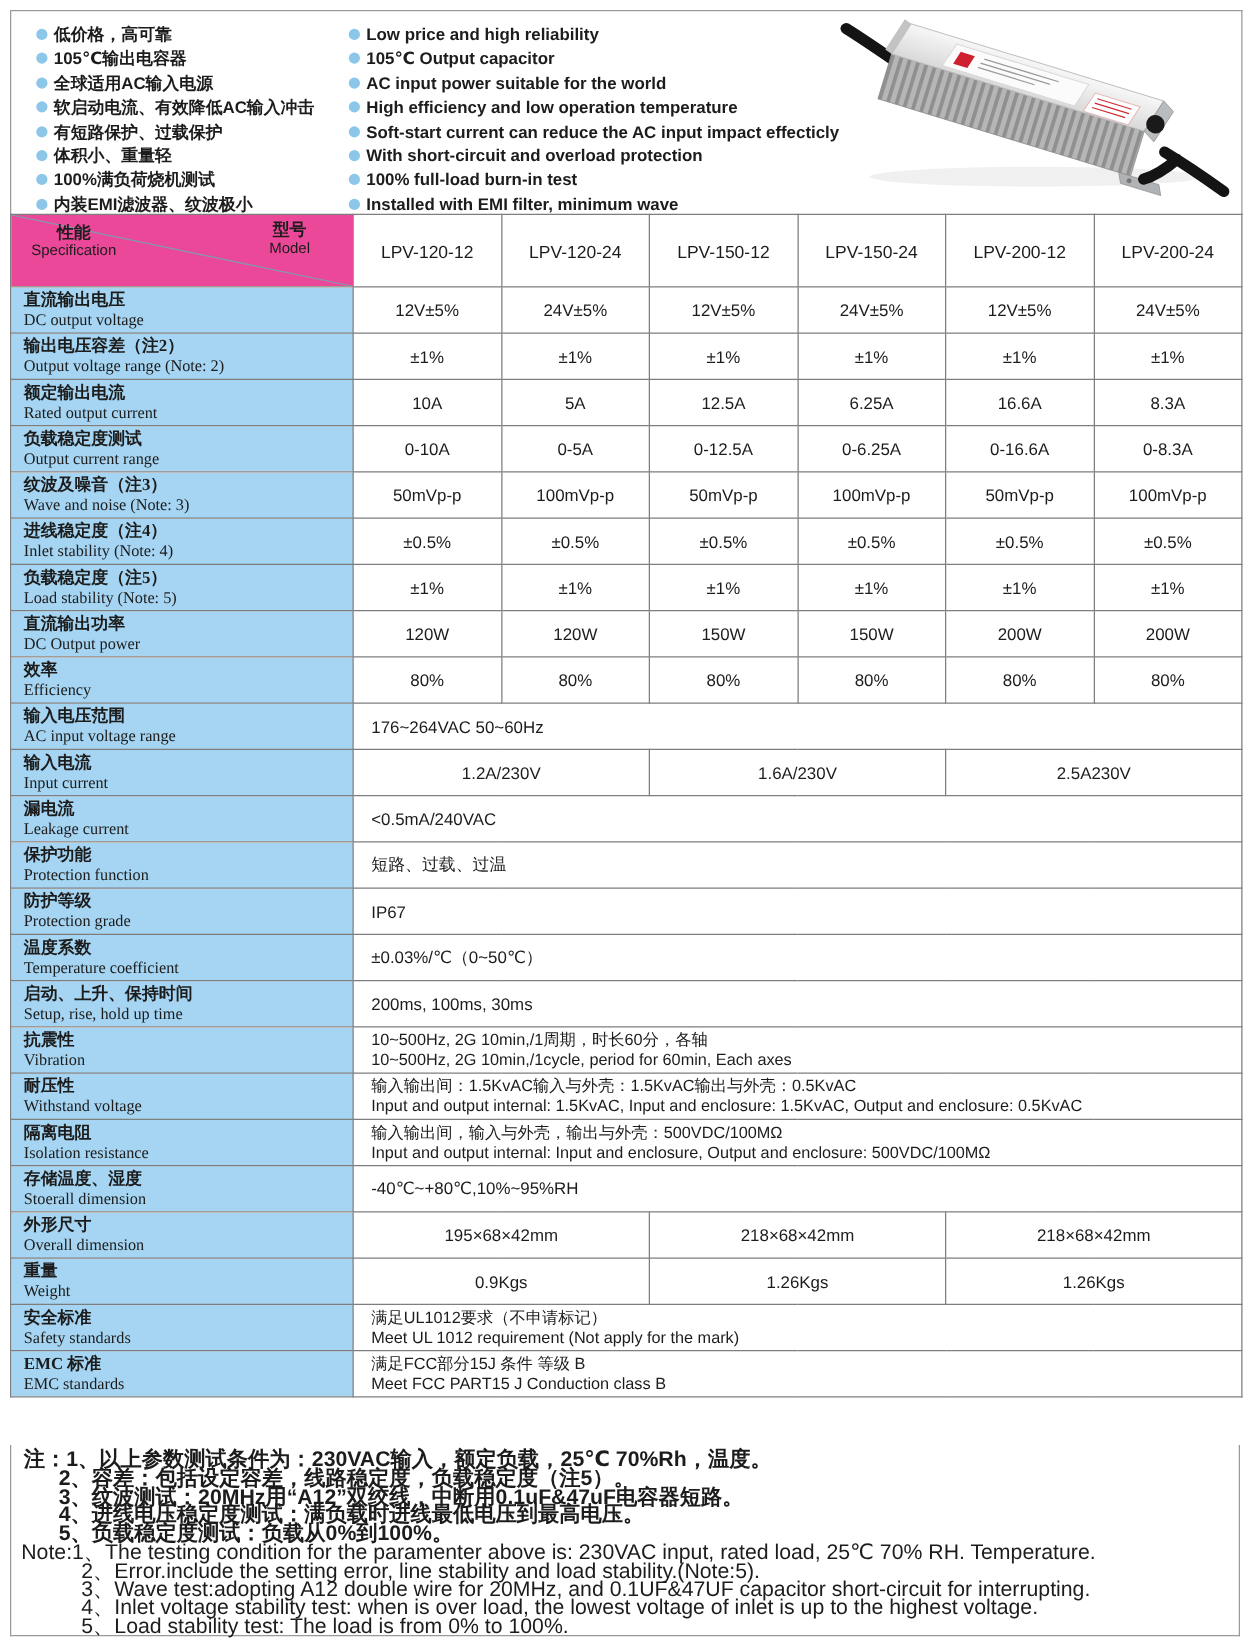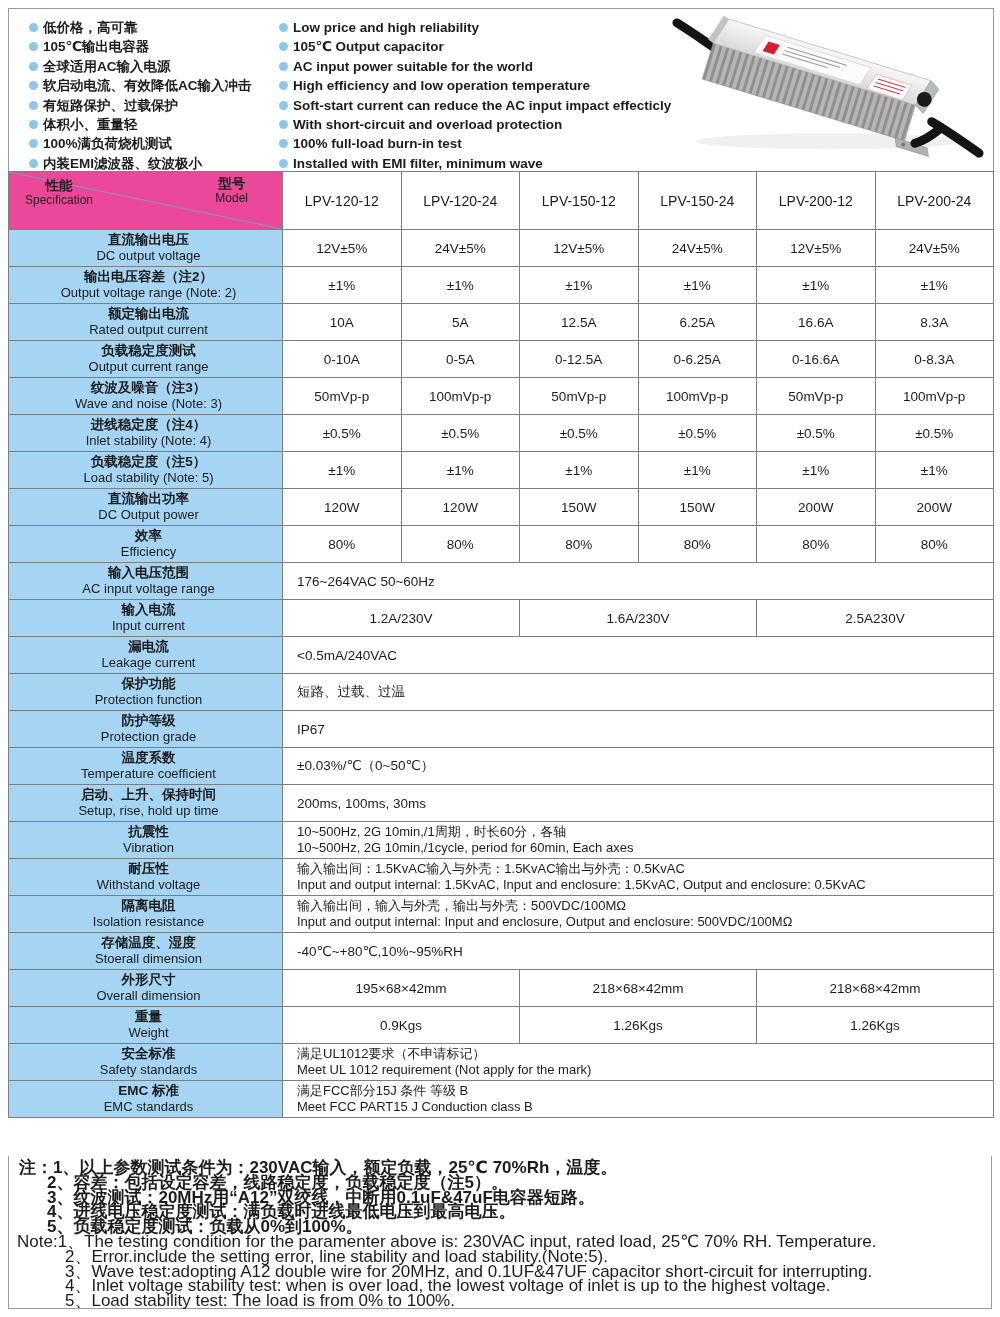--- a/index.html
+++ b/index.html
@@ -24,21 +24,21 @@
   .spec th,.spec td{border:1px solid #7e7e7e;overflow:hidden;}
   .spec thead tr{height:58px;}
   .spec tbody tr{height:37px;}
   .modelth{background:#fff;font-weight:400;font-size:14px;text-align:center;}
   .corner{background:#ec4899;position:relative;padding:0;}
   .corner svg{position:absolute;left:0;top:0;width:100%;height:100%;display:block;}
   .corner .model{position:absolute;top:4px;right:34px;text-align:center;line-height:15px;}
   .corner .spec-l{position:absolute;bottom:21px;left:16px;text-align:center;line-height:15px;}
   .cnb{font-weight:700;font-size:13.5px;display:block;}
   .enn{font-weight:400;font-size:12px;display:block;}
-  .lbl{background:#a5d5f2;text-align:center;padding:2px 4px 2px 10px;border-top:1px solid #ffffff;}
+  .lbl{background:#a5d5f2;text-align:left;padding:2px 4px 2px 10px;border-top:1px solid #ffffff;font-family:Liberation Serif, serif;}
   .spec tbody tr:first-child .lbl{border-top:1px solid #7e7e7e;}
   .lbl .cn{font-weight:700;font-size:13.5px;line-height:16px;}
   .lbl .en{font-weight:400;font-size:13px;line-height:16px;}
   .val{text-align:center;font-size:13.5px;padding:2px 4px;background:#fff;}
   .lft{text-align:left;padding-left:14px;}
   .two div{line-height:16px;font-size:13px;}
 
   
   .notes{position:absolute;left:8px;top:1156px;width:984px;height:153px;border:1px solid #9a9a9a;border-top:none;background:#fff;box-sizing:border-box;padding-top:5px;}
   .notes div{font-size:17px;line-height:14.8px;white-space:nowrap;}

